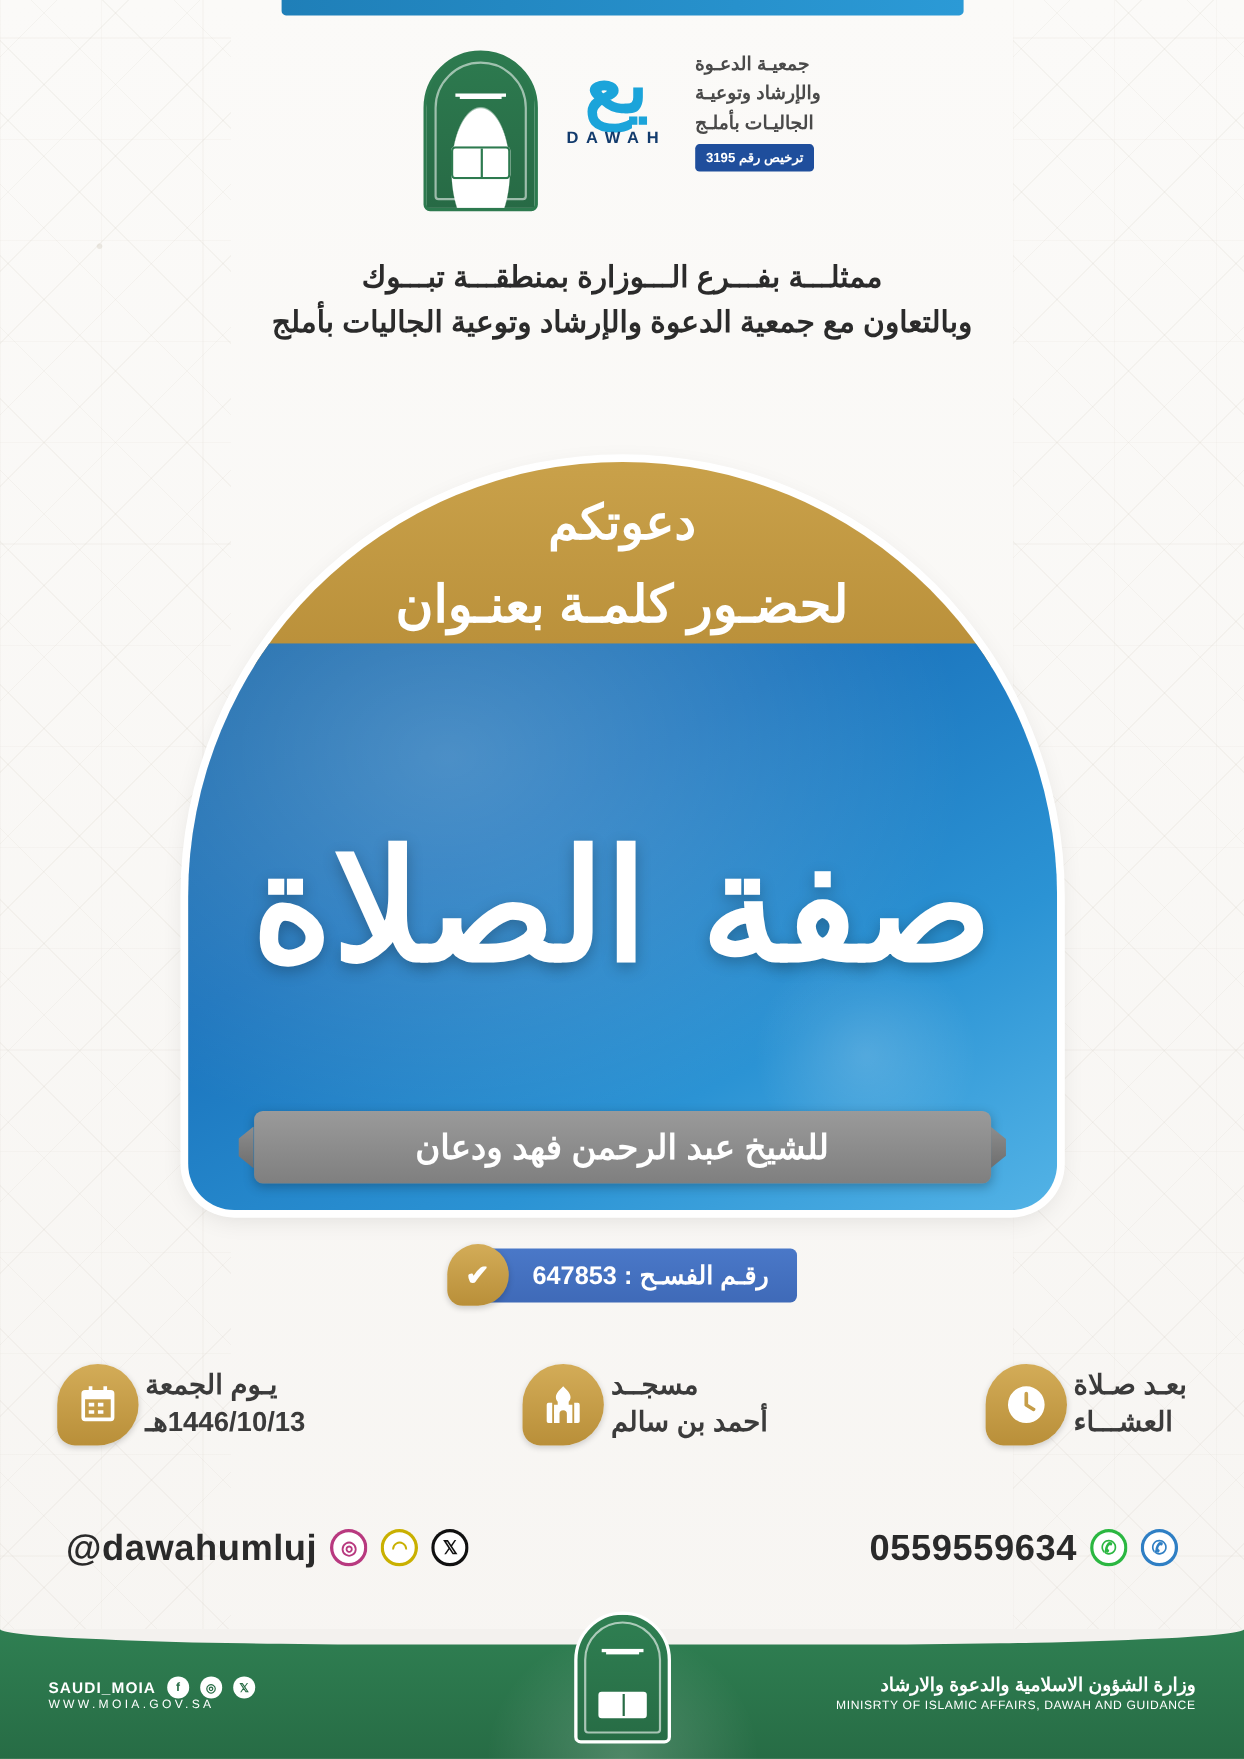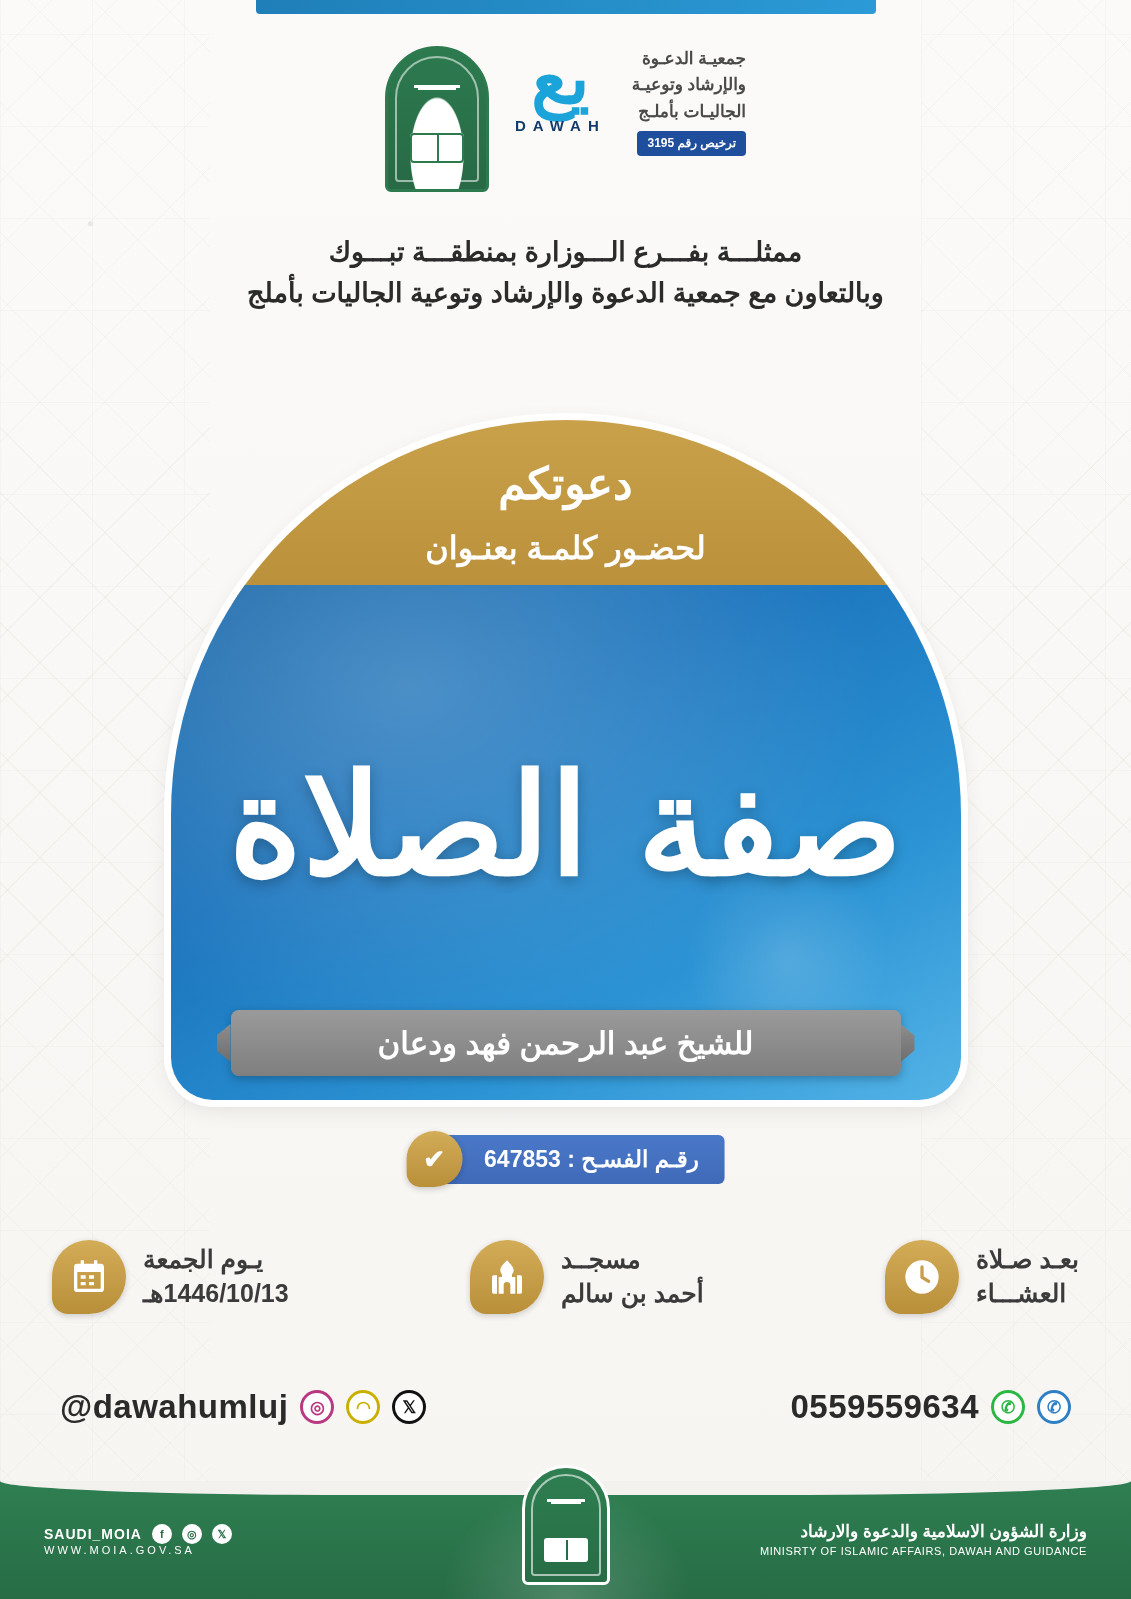--- a/index.html
+++ b/index.html
@@ -37,21 +37,21 @@
     background: linear-gradient(90deg,#1f7fb8,#2b9ad6);
     border-radius: 0 0 4px 4px;
   }
 
   
   .header {
     position:absolute; top:46px; left:0; right:0;
     display:flex; justify-content:center; align-items:flex-start; gap:26px;
   }
   .assoc-text {
-    text-align:right; direction:rtl;
+    text-align:left; direction:rtl;
     color:#4a4a4a; font-size:17px; line-height:1.55; font-weight:bold;
     letter-spacing:1px;
   }
   .assoc-text .lic {
     display:inline-block; margin-top:6px;
     background:#1f4e9c; color:#fff; font-size:12px; font-weight:bold;
     border-radius:4px; padding:3px 10px; letter-spacing:0;
   }
   .dawah-logo { text-align:center; }
   .dawah-mark {
@@ -118,21 +118,21 @@
     overflow:hidden;
   }
   .dome-top {
     position:absolute; top:0; left:0; right:0; height:185px;
     background:linear-gradient(#c9a14a,#b98f39);
     border-radius:395px 395px 0 0;
     display:flex; flex-direction:column; align-items:center; justify-content:center;
     color:#fff;
   }
   .dome-top .l1 { font-size:44px; font-weight:bold; letter-spacing:1px; }
-  .dome-top .l2 { font-size:32px; font-weight:bold; letter-spacing:6px; margin-top:20px; }
+  .dome-top .l2 { font-size:47px; font-weight:bold; letter-spacing:6px; margin-top:20px; }
   .dome-photo {
     position:absolute; top:165px; left:0; right:0; bottom:0;
     background:
       radial-gradient(ellipse at 30% 20%, rgba(255,255,255,0.22), transparent 60%),
       linear-gradient(150deg,#1565a8 0%, #1b74bd 35%, #2b93d4 70%, #53b3e6 100%);
     display:flex; align-items:center; justify-content:center;
   }
   .dome-photo:after{
     content:""; position:absolute; right:8%; bottom:6%;
     width:220px; height:220px; border-radius:50%;
@@ -180,21 +180,21 @@
     color:#fff; font-size:26px; font-weight:bold;
     display:flex; align-items:center; justify-content:center;
     box-shadow:0 2px 6px rgba(0,0,0,0.2);
   }
 
   
   .info-row {
     position:absolute; top:1240px; left:52px; right:52px;
     display:flex; justify-content:space-between; align-items:center;
   }
-  .info-item { display:flex; align-items:center; gap:17px; }
+  .info-item { display:flex; align-items:center; gap:6px; }
   .info-text {
     text-align:left; color:#3b3b3b; font-weight:bold;
     font-size:25px; line-height:1.35; letter-spacing:1px; white-space:nowrap;
   }
   .info-icon {
     width:74px; height:74px; flex:none;
     border-radius:50% 50% 50% 16px;
     background:linear-gradient(#d3ac58,#b98f39);
     display:flex; align-items:center; justify-content:center;
     color:#fff;

